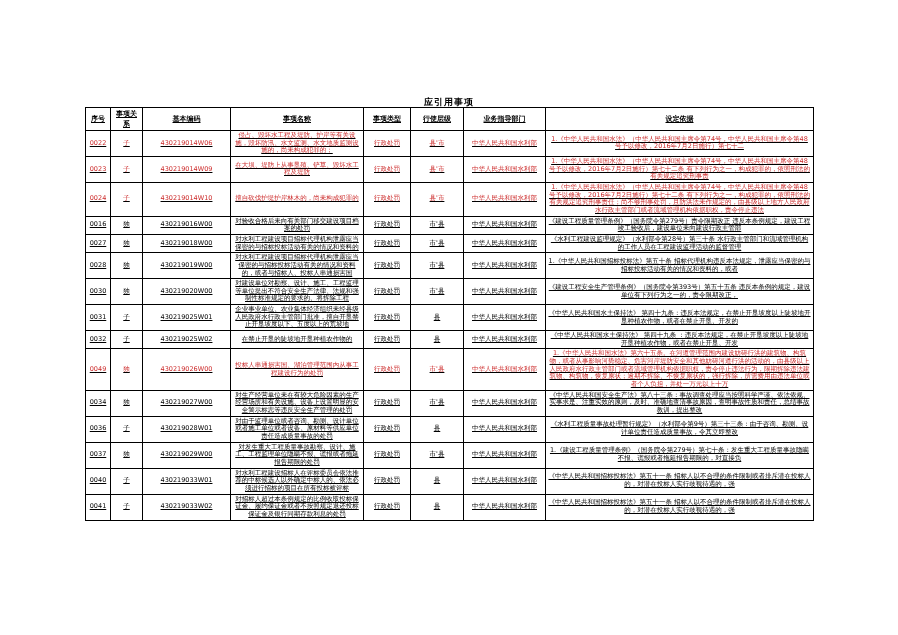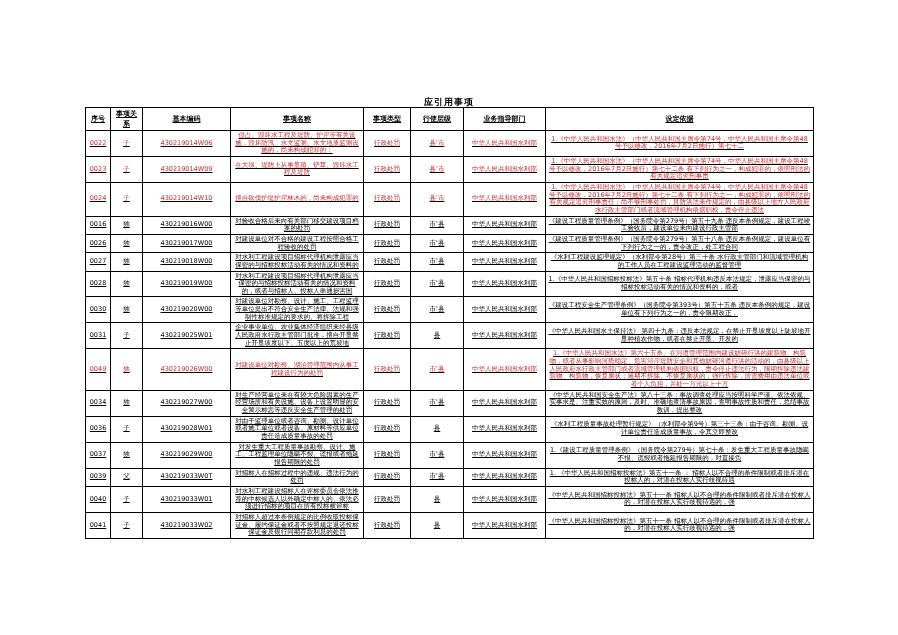--- a/index.html
+++ b/index.html
@@ -80,31 +80,21 @@
           <td class="col-basis">1.《中华人民共和国水法》（中华人民共和国主席令第74号，中华人民共和国主席令第48号予以修改，2016年7月2日施行）第七十二条 有下列行为之一，构成犯罪的，依照刑法的有关规定追究刑事责任；尚不够刑事处罚，且防洪法未作规定的，由县级以上地方人民政府水行政主管部门或者流域管理机构依据职权，责令停止违法</td>
         </tr>
         <tr>
           <td class="col-id">0016</td>
           <td class="col-relation">独</td>
           <td class="col-code">430219016W00</td>
           <td class="col-name">对验收合格后未向有关部门移交建设项目档案的处罚</td>
           <td class="col-type">行政处罚</td>
           <td class="col-level">市'县</td>
           <td class="col-dept">中华人民共和国水利部</td>
-          <td class="col-basis">《建设工程质量管理条例》（国务院令第279号）第五十九条 违反本条例规定，建设工程竣工验收后，建设单位未向建设行政主管部</td>
-        </tr>
-        <tr>
-          <td class="col-id">0026</td>
-          <td class="col-relation">独</td>
-          <td class="col-code">430219017W00</td>
-          <td class="col-name">对建设单位对不合格的建设工程按照合格工程验收的处罚</td>
-          <td class="col-type">行政处罚</td>
-          <td class="col-level">市'县</td>
-          <td class="col-dept">中华人民共和国水利部</td>
-          <td class="col-basis">《建设工程质量管理条例》（国务院令第279号）第五十八条 违反本条例规定，建设单位有下列行为之一的，责令改正，处工程合同</td>
+          <td class="col-basis">《建设工程质量管理条例》（国务院令第279号）责令限期改正 违反本条例规定，建设工程竣工验收后，建设单位未向建设行政主管部</td>
         </tr>
         <tr>
           <td class="col-id">0027</td>
           <td class="col-relation">独</td>
           <td class="col-code">430219018W00</td>
           <td class="col-name">对水利工程建设项目招标代理机构泄露应当保密的与招标投标活动有关的情况和资料的</td>
           <td class="col-type">行政处罚</td>
           <td class="col-level">市'县</td>
           <td class="col-dept">中华人民共和国水利部</td>
           <td class="col-basis">《水利工程建设监理规定》（水利部令第28号）第三十条 水行政主管部门和流域管理机构的工作人员在工程建设监理活动的监督管理</td>
@@ -132,25 +122,35 @@
         <tr>
           <td class="col-id">0031</td>
           <td class="col-relation">子</td>
           <td class="col-code">430219025W01</td>
           <td class="col-name">企业事业单位、农业集体经济组织未经县级人民政府水行政主管部门批准，擅自开垦禁止开垦坡度以下、五度以上的荒坡地</td>
           <td class="col-type">行政处罚</td>
           <td class="col-level">县</td>
           <td class="col-dept">中华人民共和国水利部</td>
           <td class="col-basis">《中华人民共和国水土保持法》 第四十九条：违反本法规定，在禁止开垦坡度以上陡坡地开垦种植农作物，或者在禁止开垦、开发的</td>
         </tr>
+        <tr>
+          <td class="col-id">0032</td>
+          <td class="col-relation">子</td>
+          <td class="col-code">430219025W02</td>
+          <td class="col-name">在禁止开垦的陡坡地开垦种植农作物的</td>
+          <td class="col-type">行政处罚</td>
+          <td class="col-level">县</td>
+          <td class="col-dept">中华人民共和国水利部</td>
+          <td class="col-basis">《中华人民共和国水土保持法》 第四十九条 ：违反本法规定，在禁止开垦坡度以上陡坡地开垦种植农作物，或者在禁止开垦、开发</td>
+        </tr>
         <tr class="hl">
           <td class="col-id">0049</td>
           <td class="col-relation">独</td>
           <td class="col-code">430219026W00</td>
-          <td class="col-name">对建设单位对勘察、湖泊管理范围内从事工程建设行为的处罚</td>
+          <td class="col-name">投标人串通损害国、湖泊管理范围内从事工程建设行为的处罚</td>
           <td class="col-type">行政处罚</td>
           <td class="col-level">市'县</td>
           <td class="col-dept">中华人民共和国水利部</td>
           <td class="col-basis">1.《中华人民共和国水法》第六十五条。在河道管理范围内建设妨碍行洪的建筑物、构筑物，或者从事影响河势稳定、危害河岸堤防安全和其他妨碍河道行洪的活动的，由县级以上人民政府水行政主管部门或者流域管理机构依据职权，责令停止违法行为，限期拆除违法建筑物、构筑物，恢复原状；逾期不拆除、不恢复原状的，强行拆除，所需费用由违法单位或者个人负担，并处一万元以上十万</td>
         </tr>
         <tr>
           <td class="col-id">0034</td>
           <td class="col-relation">独</td>
           <td class="col-code">430219027W00</td>
           <td class="col-name">对生产经营单位未在有较大危险因素的生产经营场所和有关设施、设备上设置明显的安全警示标志等违反安全生产管理的处罚</td>
@@ -171,30 +171,20 @@
         </tr>
         <tr>
           <td class="col-id">0037</td>
           <td class="col-relation">独</td>
           <td class="col-code">430219029W00</td>
           <td class="col-name">对发生重大工程质量事故勘察、设计、施工、工程监理单位隐瞒不报、谎报或者拖延报告期限的处罚</td>
           <td class="col-type">行政处罚</td>
           <td class="col-level">市'县</td>
           <td class="col-dept">中华人民共和国水利部</td>
           <td class="col-basis">1.《建设工程质量管理条例》（国务院令第279号）第七十条：发生重大工程质量事故隐瞒不报、谎报或者拖延报告期限的，对直接负</td>
-        </tr>
-        <tr>
-          <td class="col-id">0039</td>
-          <td class="col-relation">父</td>
-          <td class="col-code">430219033W0T</td>
-          <td class="col-name">对招标人在招标过程中的违规、违法行为的处罚</td>
-          <td class="col-type">行政处罚</td>
-          <td class="col-level">市'县</td>
-          <td class="col-dept">中华人民共和国水利部</td>
-          <td class="col-basis">1. 《中华人民共和国招标投标法》第五十一条 ： 招标人以不合理的条件限制或者排斥潜在投标人的，对潜在投标人实行歧视待遇</td>
         </tr>
         <tr>
           <td class="col-id">0040</td>
           <td class="col-relation">子</td>
           <td class="col-code">430219033W01</td>
           <td class="col-name">对水利工程建设招标人在评标委员会依法推荐的中标候选人以外确定中标人的、依法必须进行招标的项目在所有投标被评标</td>
           <td class="col-type">行政处罚</td>
           <td class="col-level">县</td>
           <td class="col-dept">中华人民共和国水利部</td>
           <td class="col-basis">《中华人民共和国招标投标法》第五十一条  招标人以不合理的条件限制或者排斥潜在投标人的，对潜在投标人实行歧视待遇的，强</td>

